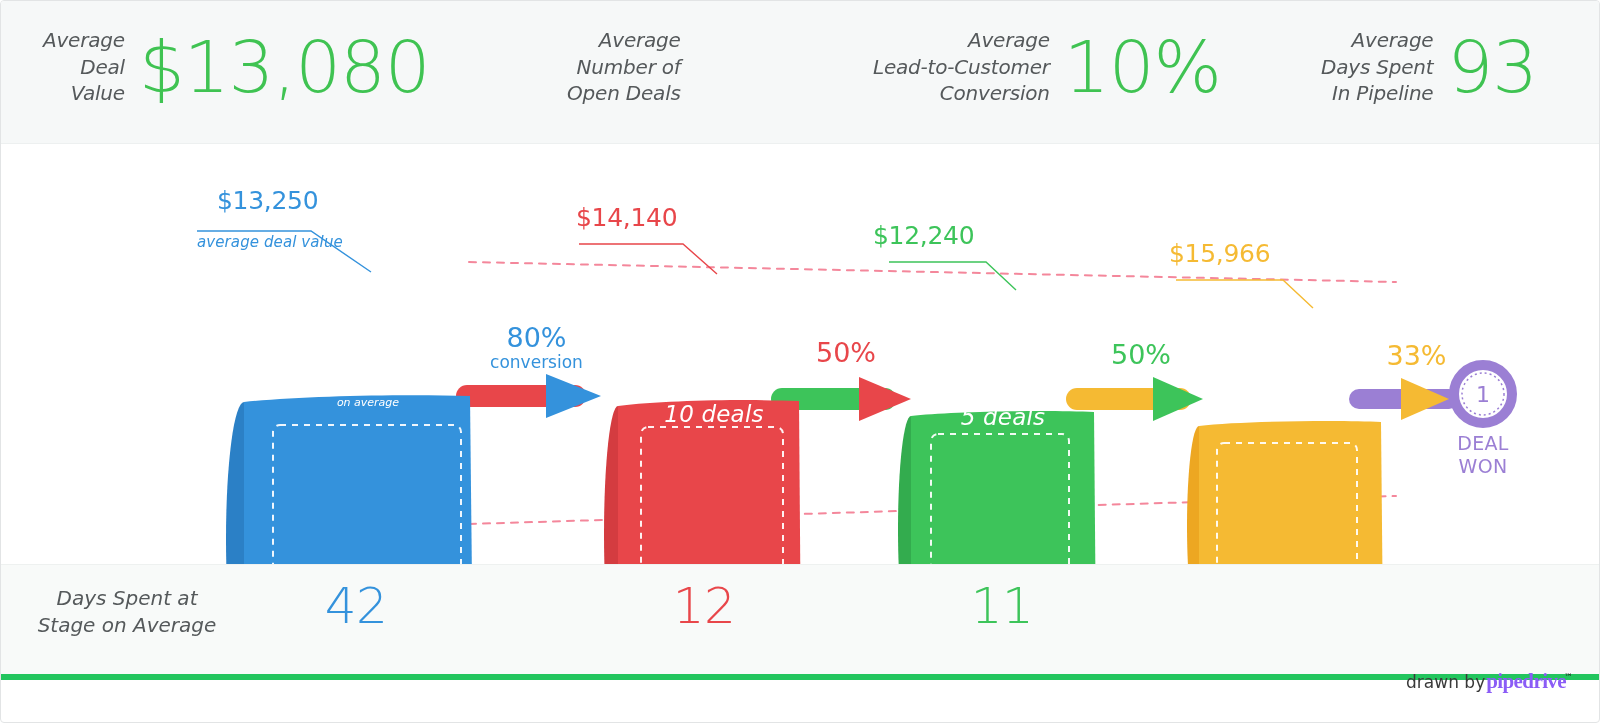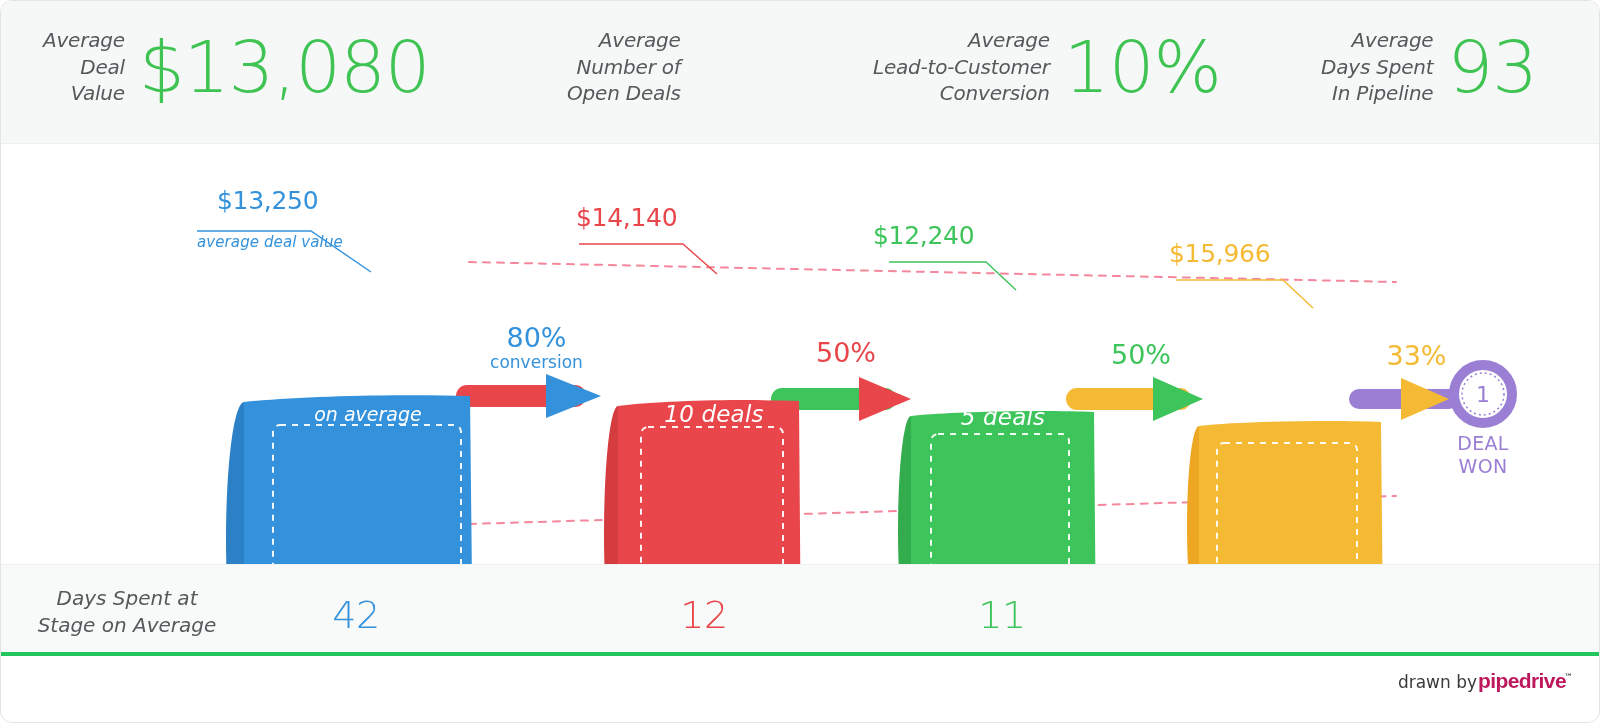--- a/index.html
+++ b/index.html
@@ -11,21 +11,21 @@
     font-family: "Liberation Sans", sans-serif;
   }
   #page {
     position: relative;
     width: 1600px;
     height: 723px;
     background: #ffffff;
     overflow: hidden;
     box-sizing: border-box;
     border: 1px solid #e2e4e5;
-    border-radius: 12px;
+    border-radius: 4px;
   }
 
   
   .kpi-band {
     position: absolute;
     left: 0; top: 0;
     width: 1600px; height: 143px;
     background: #f6f8f8;
     border-bottom: 1px solid #edf0f0;
     box-sizing: border-box;
@@ -90,23 +90,23 @@
   .stage-deals {
     font-family: "DejaVu Sans", sans-serif;
     font-style: italic;
     font-size: 23px;
     line-height: 1.15;
     letter-spacing: 0.2px;
   }
   .stage-sub {
     font-family: "DejaVu Sans", sans-serif;
     font-style: italic;
-    font-size: 19px;
+    font-size: 11px;
     line-height: 1.15;
-    margin-top: 7px;
+    margin-top: 0;
   }
 
   
   .callout-value {
     position: absolute;
     font-family: "DejaVu Sans", sans-serif;
     font-size: 25px;
     font-weight: 400;
     letter-spacing: -0.3px;
     white-space: nowrap;
@@ -156,45 +156,45 @@
     text-align: center;
     width: 110px;
     white-space: pre-line;
     letter-spacing: 0.3px;
   }
 
   
   .days-band {
     position: absolute;
     left: 0; top: 563px;
-    width: 1600px; height: 92px;
+    width: 1600px; height: 116px;
     background: #f8faf9;
     border-top: 1px solid #eef1f0;
-    border-bottom: 4px solid #22c55e;
+    border-bottom: 6px solid #22c55e;
     box-sizing: border-box;
   }
   .days-label {
     position: absolute;
     left: 36px; top: 20px;
     width: 180px;
     font-family: "DejaVu Sans", sans-serif;
     font-style: italic;
     font-size: 20px;
     line-height: 1.35;
     color: #55595b;
     text-align: center;
     white-space: pre-line;
   }
   .days-value {
     position: absolute;
-    top: 28px;
+    top: 12px;
     width: 120px;
     text-align: center;
     font-family: "DejaVu Sans", sans-serif;
-    font-size: 38px;
+    font-size: 50px;
     font-weight: 300;
     letter-spacing: -0.5px;
   }
   #days-0 { left: 295px; }
   #days-1 { left: 643px; }
   #days-2 { left: 941px; }
   #days-3 { left: 1222px; }
 
   
   .footer {
@@ -203,24 +203,24 @@
     display: flex;
     align-items: baseline;
     gap: 1px;
   }
   .footer-drawn {
     font-family: "DejaVu Sans", sans-serif;
     font-size: 17px;
     color: #3a3a3a;
   }
   .footer-brand {
-    font-family: Liberation Sans, sans-serif;
+    font-family: Liberation Serif, serif;
     font-size: 21px;
     font-weight: bold;
-    color: #be185d;
+    color: #8b5cf6;
     letter-spacing: -0.6px;
   }
   .footer-tm {
     font-family: "DejaVu Sans", sans-serif;
     font-size: 9px;
     color: #1a1a1a;
     position: relative;
     top: -8px;
     margin-left: -3px;
   }

